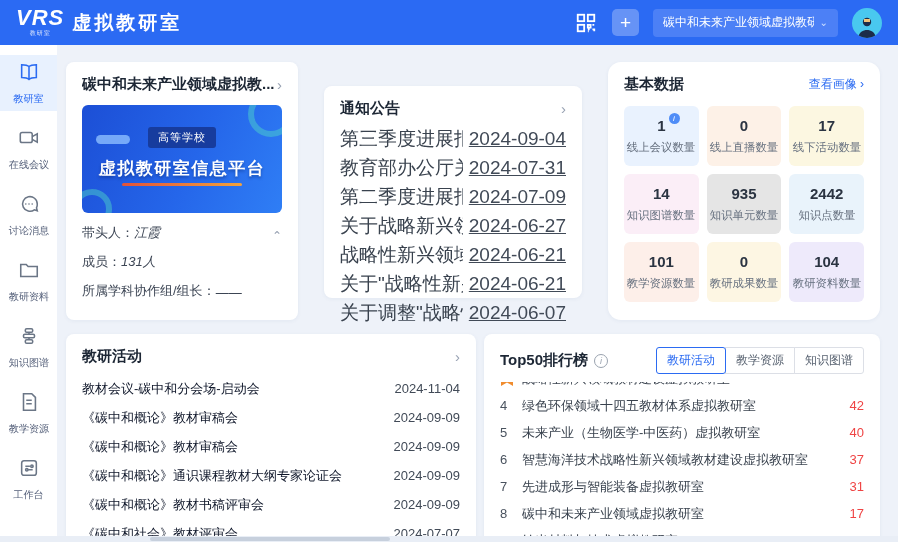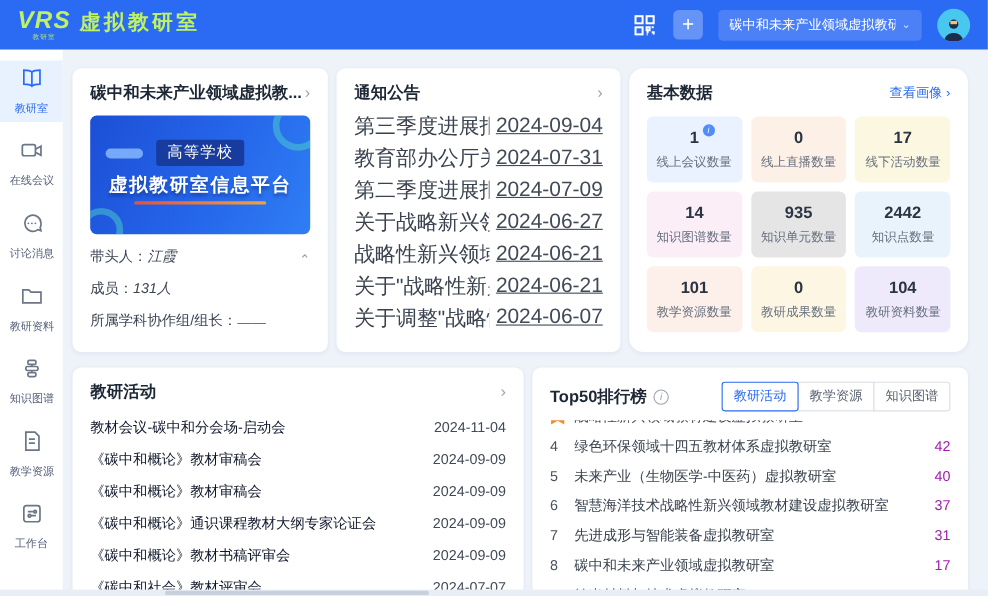--- a/index.html
+++ b/index.html
@@ -2,21 +2,21 @@
 <html><head>
 <meta charset="utf-8">
 <style>
   html,body{margin:0;padding:0;width:898px;height:542px;overflow:hidden;
     font-family:"Liberation Sans","DejaVu Sans",sans-serif;background:#eef2f9;color:#39424e;}
   *{box-sizing:border-box;}
 
   
   .header{position:absolute;top:0;left:0;width:898px;height:45px;background:#2b6af3;
     display:flex;align-items:center;padding:0 16px;z-index:30;}
-  .logo{display:flex;color:#bef264;}
+  .logo{display:flex;align-items:center;color:#ffffff;}
   .logo-mark{font-style:italic;font-weight:bold;font-size:22px;line-height:1;letter-spacing:1px;}
   .logo-markwrap{display:flex;flex-direction:column;align-items:center;margin-right:8px;}
   .logo-sub{font-size:6px;letter-spacing:1px;opacity:.85;}
   .logo-text{font-size:19px;font-weight:bold;letter-spacing:3px;}
   .header-right{margin-left:auto;display:flex;align-items:center;gap:14px;}
   .qr-btn{width:24px;height:24px;display:flex;align-items:center;justify-content:center;cursor:pointer;}
   .plus-btn{width:27px;height:27px;border-radius:5px;background:rgba(255,255,255,.28);
     display:flex;align-items:center;justify-content:center;color:#fff;font-size:19px;cursor:pointer;}
   .ws-select{width:185px;height:28px;background:#4c80f6;border-radius:4px;color:#fff;
     font-size:12px;display:flex;align-items:center;padding:0 10px;cursor:pointer;}
@@ -31,50 +31,50 @@
   .side-item{height:56px;margin-bottom:10px;display:flex;flex-direction:column;align-items:center;
     justify-content:center;cursor:pointer;color:#5d6b80;}
   .side-item .lbl{font-size:11px;margin-top:4px;color:#55607a;white-space:nowrap;transform:scale(.92);}
   .side-item svg{stroke:#6b7686;}
   .side-item.active{background:#e8f1fe;}
   .side-item.active .lbl{color:#2b6bf2;}
   .side-item.active svg{stroke:#2b6bf2;}
 
   
   .main{position:absolute;top:45px;left:57px;width:841px;height:497px;padding:17px 18px 0 9px;}
-  .row1{display:flex;gap:8px;}
+  .row1{display:flex;gap:26px;}
   .row2{display:flex;gap:8px;margin-top:14px;}
   .card{background:#fff;border-radius:8px;box-shadow:0 1px 4px rgba(30,60,120,.06);padding:13px 16px;}
   .card-head{display:flex;align-items:center;justify-content:space-between;}
   .card-title{font-size:15px;font-weight:bold;color:#1d2735;white-space:nowrap;overflow:hidden;}
   .chev{color:#98a2b3;font-size:15px;cursor:pointer;line-height:1;}
   .chev::after{content:"›";}
   .chev-up::after{content:"⌃";}
 
   
   .card-room{width:232px;height:258px;}
   .banner{margin-top:11px;height:108px;border-radius:6px;position:relative;overflow:hidden;
     background:linear-gradient(115deg,#1c4fd6 0%,#2566ea 55%,#2f7ef5 100%);}
   .banner .ring{position:absolute;border:6px solid rgba(80,220,200,.45);border-radius:50%;}
   .r1{width:46px;height:46px;right:-12px;top:-14px;}
   .r2{width:40px;height:40px;left:-10px;bottom:-16px;border-color:rgba(120,200,255,.35);}
   .banner .streak{position:absolute;left:14px;top:30px;width:34px;height:9px;border-radius:5px;
     background:rgba(140,190,255,.8);}
   .banner-badge{position:absolute;top:22px;left:50%;transform:translateX(-50%);background:#173c9e;
-    color:#fff;font-size:14px;padding:3px 10px;border-radius:3px;letter-spacing:1px;}
+    color:#fff;font-size:11px;padding:3px 10px;border-radius:3px;letter-spacing:1px;}
   .banner-title{position:absolute;top:52px;width:100%;text-align:center;color:#fff;font-size:17px;
     font-weight:bold;letter-spacing:1.5px;text-shadow:0 2px 3px rgba(0,30,100,.45);}
   .banner-underline{position:absolute;top:78px;left:50%;transform:translateX(-50%);width:120px;height:3px;
     background:linear-gradient(90deg,#e2533a,#f2a23c);border-radius:2px;}
   .room-field{display:flex;align-items:flex-end;margin-top:11px;font-size:13px;color:#3c4554;}
   .room-field .fv{color:#3c4554;font-style:italic;}
   .room-field .chev-up{margin-left:auto;font-size:12px;}
 
   
-  .card-notice{width:258px;height:258px;}
+  .card-notice{width:258px;height:212px;margin-top:24px;}
   .nlist{margin-top:6px;}
   .nrow{display:flex;align-items:center;height:29px;font-size:19px;cursor:pointer;}
   .nrow .nt{flex:1;white-space:nowrap;overflow:hidden;color:#39424e;margin-right:6px;}
   .nrow .nd{color:#414a57;white-space:nowrap;text-decoration:underline;}
 
   
   .card-basic{flex:1;height:258px;border-radius:13px;}
   .see-link{color:#2b6bf2;font-size:12px;cursor:pointer;white-space:nowrap;}
   .tiles{margin-top:12px;display:grid;grid-template-columns:repeat(3,1fr);gap:8px;}
   .tile{height:60px;border-radius:6px;display:flex;flex-direction:column;align-items:center;
@@ -105,21 +105,21 @@
   .tabs{margin-left:auto;display:flex;}
   .tab{font-size:12px;padding:4px 10px;border:1px solid #dcdfe6;color:#5a6472;background:#fff;
     cursor:pointer;margin-left:-1px;white-space:nowrap;}
   .tab:first-child{border-radius:3px 0 0 3px;margin-left:0;}
   .tab:last-child{border-radius:0 3px 3px 0;}
   .tab.active{border-color:#2b6bf2;color:#2b6bf2;position:relative;z-index:2;border-radius:3px;}
   .rlist{margin-top:8px;overflow:hidden;}
   .rrow{display:flex;align-items:center;height:27px;font-size:13px;cursor:pointer;}
   .rrow .rk{width:22px;color:#49525e;}
   .rrow .rt{flex:1;white-space:nowrap;overflow:hidden;text-overflow:ellipsis;color:#39424e;margin-right:10px;}
-  .rrow .rv{color:#a21caf;width:26px;text-align:right;}
+  .rrow .rv{color:#ef4444;width:26px;text-align:right;}
   .rrow.clipped{margin-top:-17px;}
   .medal{width:14px;height:17px;margin-right:8px;flex:0 0 auto;}
 
   
   .hscroll{position:absolute;left:0;bottom:0;width:898px;height:6px;background:#e9eef6;z-index:40;}
   .hthumb{position:absolute;left:150px;top:1px;width:240px;height:4px;border-radius:2px;background:#c7d0dd;cursor:pointer;}
 </style>
 </head>
 <body>
 

